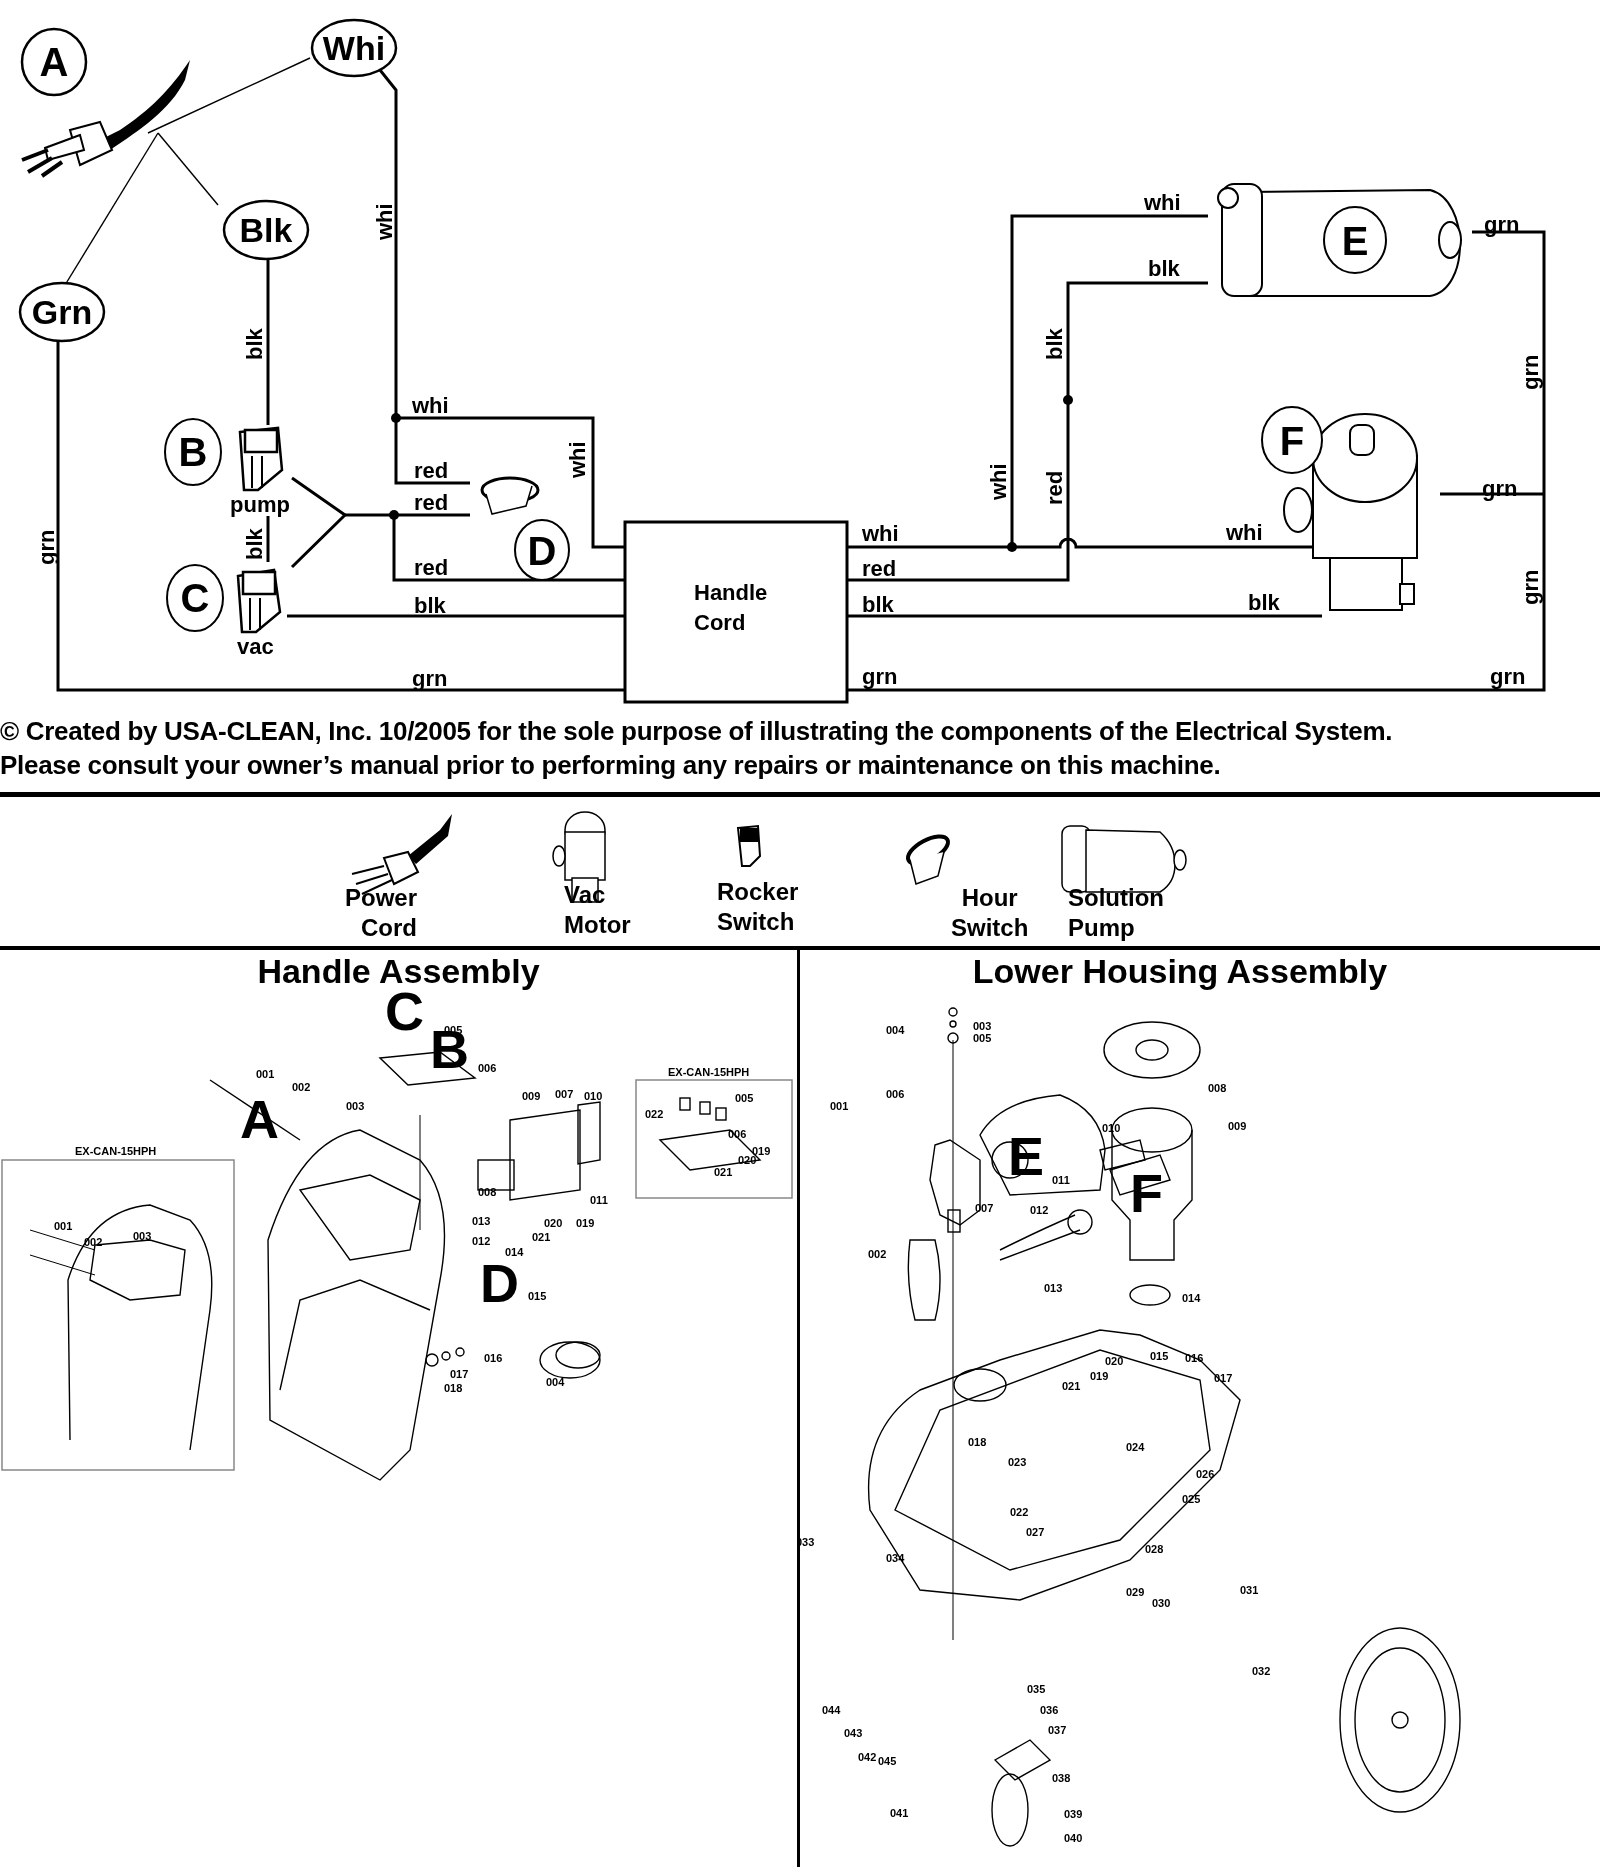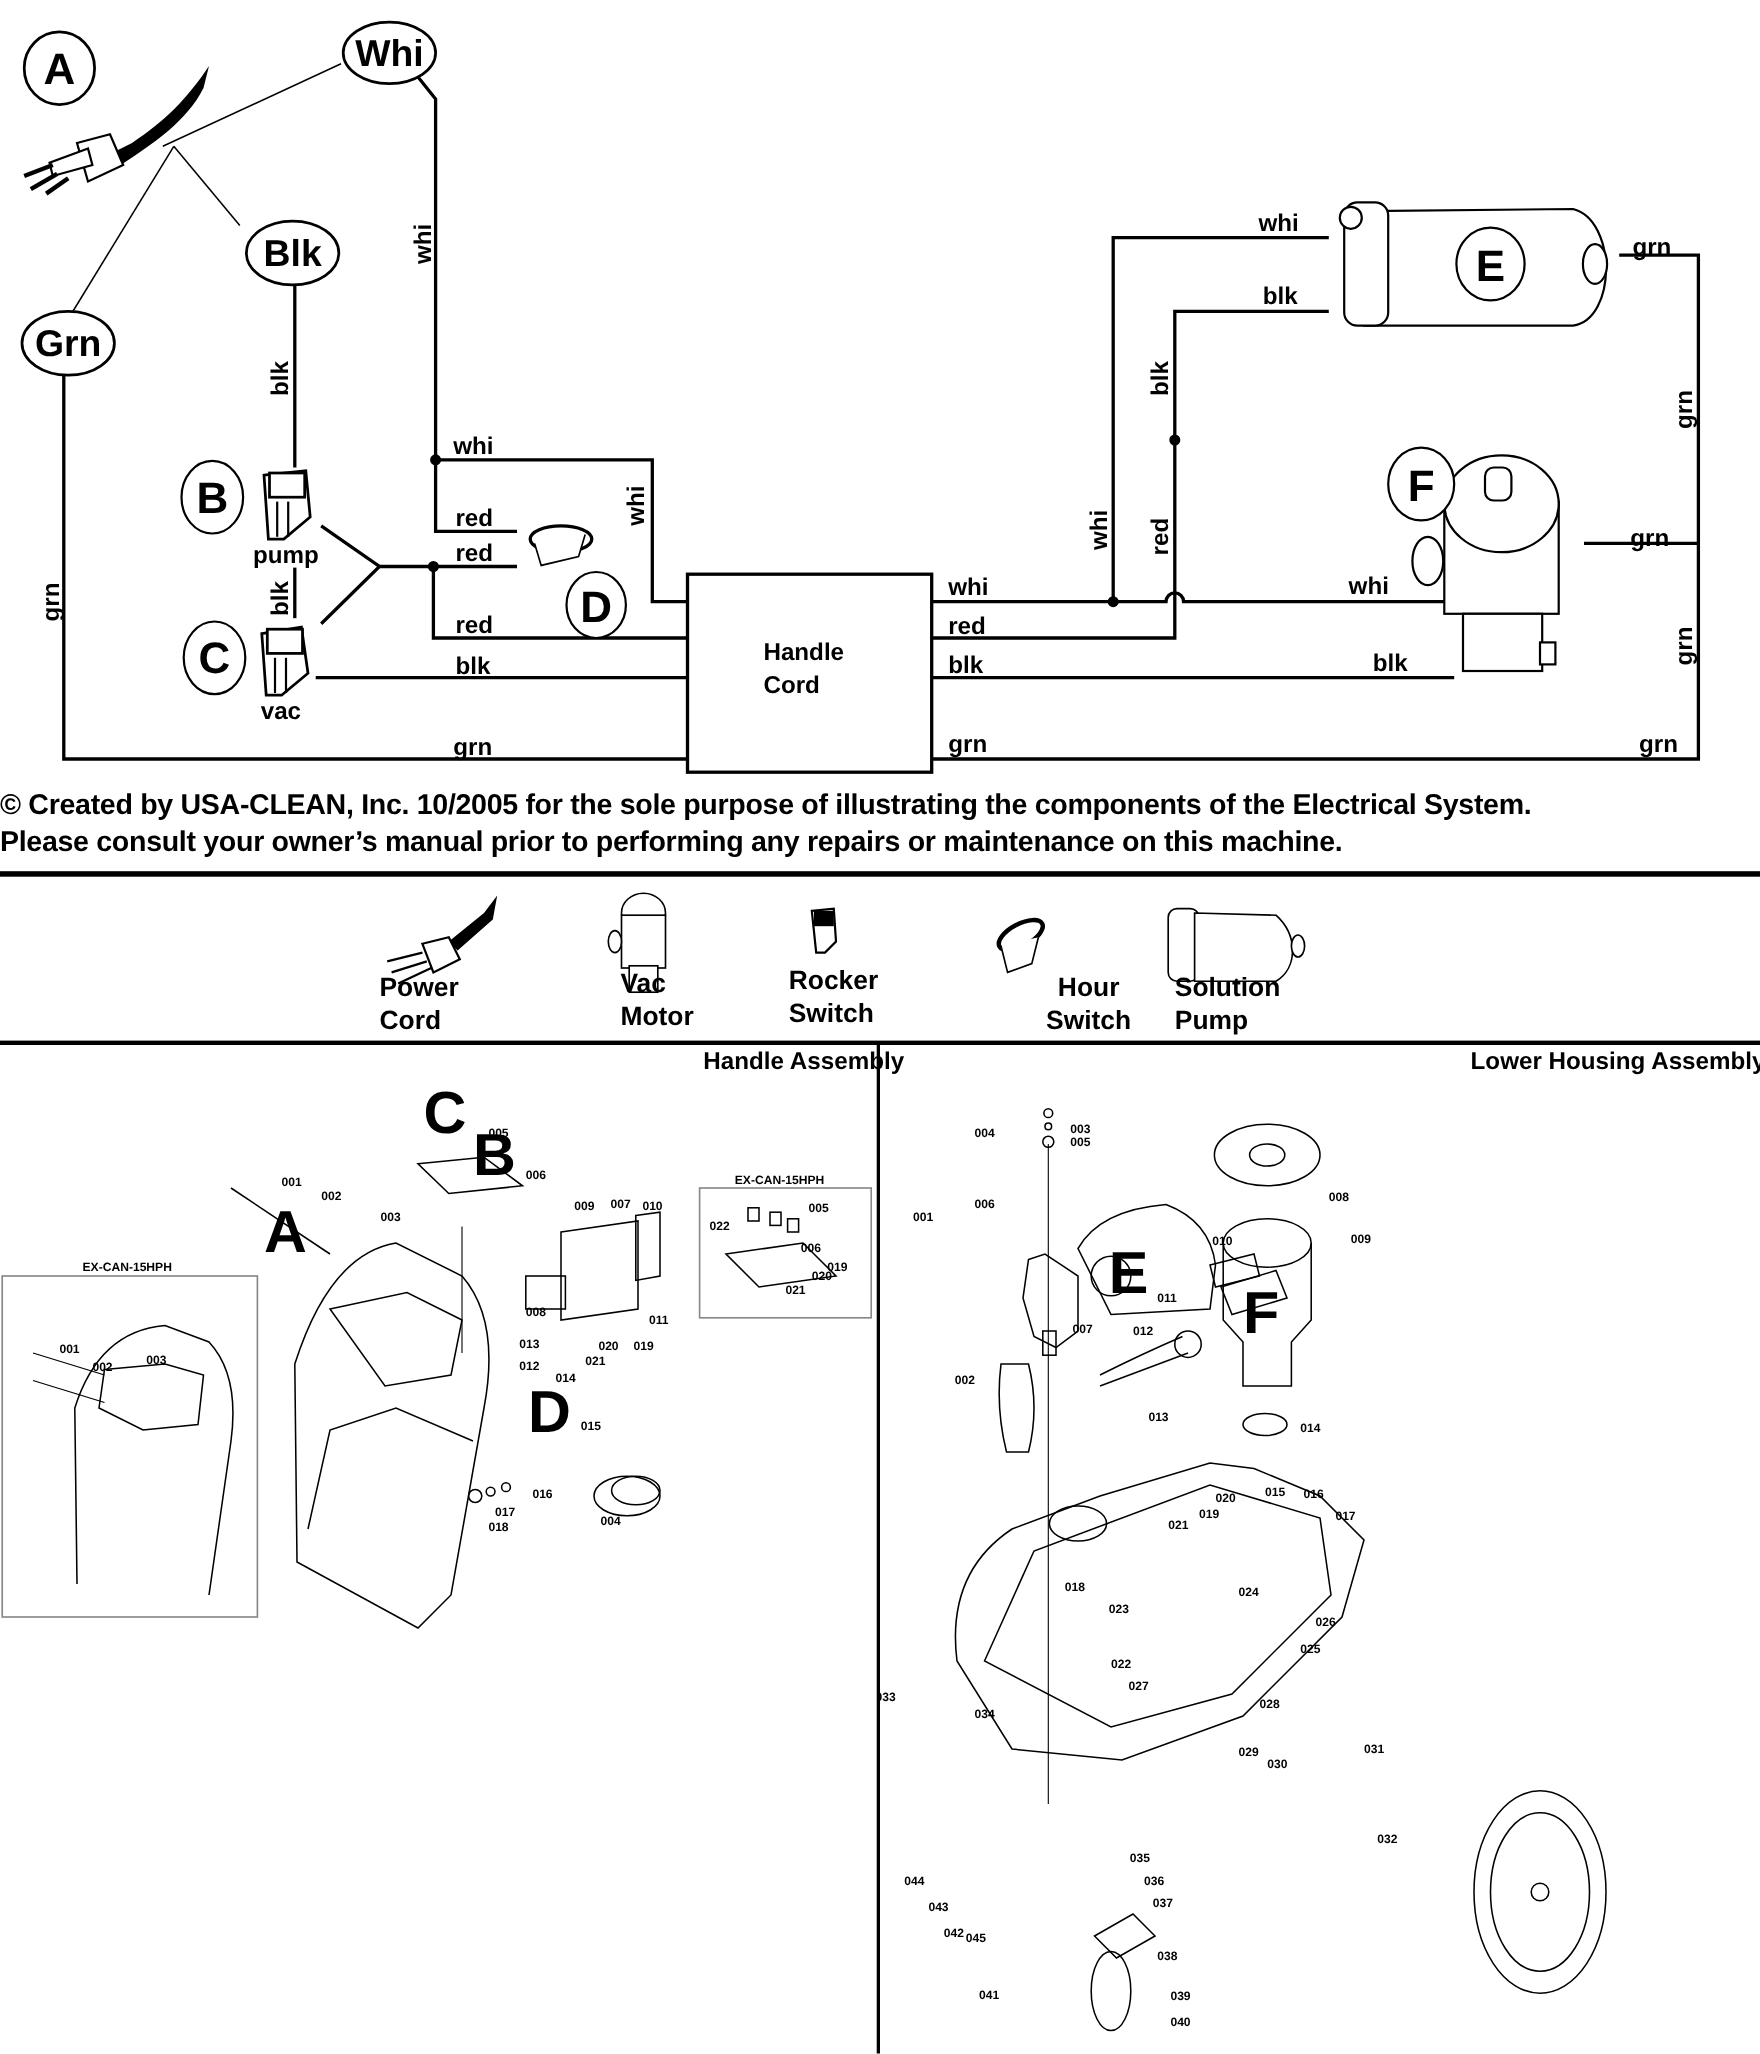--- a/index.html
+++ b/index.html
@@ -8,21 +8,21 @@
   .lbl{font-family:"Liberation Sans",sans-serif;font-weight:bold;fill:#000;}
   .w{font-size:22px;}
   .big{font-size:40px;}
   .huge{font-size:54px;}
   .callout{font-size:11px;font-family:"Liberation Sans",sans-serif;font-weight:bold;fill:#000;}
   .line{stroke:#000;stroke-width:3;fill:none;}
   .thin{stroke:#000;stroke-width:1.4;fill:none;}
   .hair{stroke:#000;stroke-width:1;fill:none;}
   .notice{position:absolute;left:0;width:1600px;font-weight:bold;font-size:26px;letter-spacing:-0.3px;}
   .legend-label{position:absolute;font-weight:bold;font-size:24px;line-height:30px;}
-  .section-title{position:absolute;font-weight:bold;font-size:22px;text-align:right;padding-left:25px;}
+  .section-title{position:absolute;font-weight:bold;font-size:34px;text-align:center;}
   .rule{position:absolute;left:0;width:1600px;background:#000;}
 </style>
 </head>
 <body>
 
 <svg width="1600" height="720" viewBox="0 0 1600 720">
 
   <g>
     <path d="M190 60 C170 90 150 110 120 130 L100 140 L110 150 C140 130 170 110 185 80 Z" fill="#000"></path>
     <path d="M70 130 L100 122 L112 150 L80 165 Z" fill="#fff" stroke="#000" stroke-width="2"></path>
@@ -202,21 +202,21 @@
   <g>
     <ellipse cx="928" cy="50" rx="22" ry="10" transform="rotate(-28 928 50)" fill="#fff" stroke="#000" stroke-width="4"></ellipse>
     <path d="M910 60 L916 84 L938 76 L944 52" fill="#fff" stroke="#000" stroke-width="1.5"></path>
   </g>
   <g>
     <rect x="1062" y="26" width="28" height="66" rx="8" fill="#fff" stroke="#000" stroke-width="1.5"></rect>
     <path d="M1086 30 L1160 32 C1180 50 1180 80 1160 92 L1086 92 Z" fill="#fff" stroke="#000" stroke-width="1.5"></path>
     <ellipse cx="1180" cy="60" rx="6" ry="10" fill="#fff" stroke="#000" stroke-width="1.5"></ellipse>
   </g>
 </svg>
-<div class="legend-label" style="left:345px;top:883px;">
+<div class="legend-label" style="left:345px;top:883px;text-align:right;">
   <div>Power</div>
   <div>Cord</div>
 </div>
 <div class="legend-label" style="left:564px;top:880px;">
   <div>Vac</div>
   <div>Motor</div>
 </div>
 <div class="legend-label" style="left:717px;top:877px;">
   <div>Rocker</div>
   <div>Switch</div>

